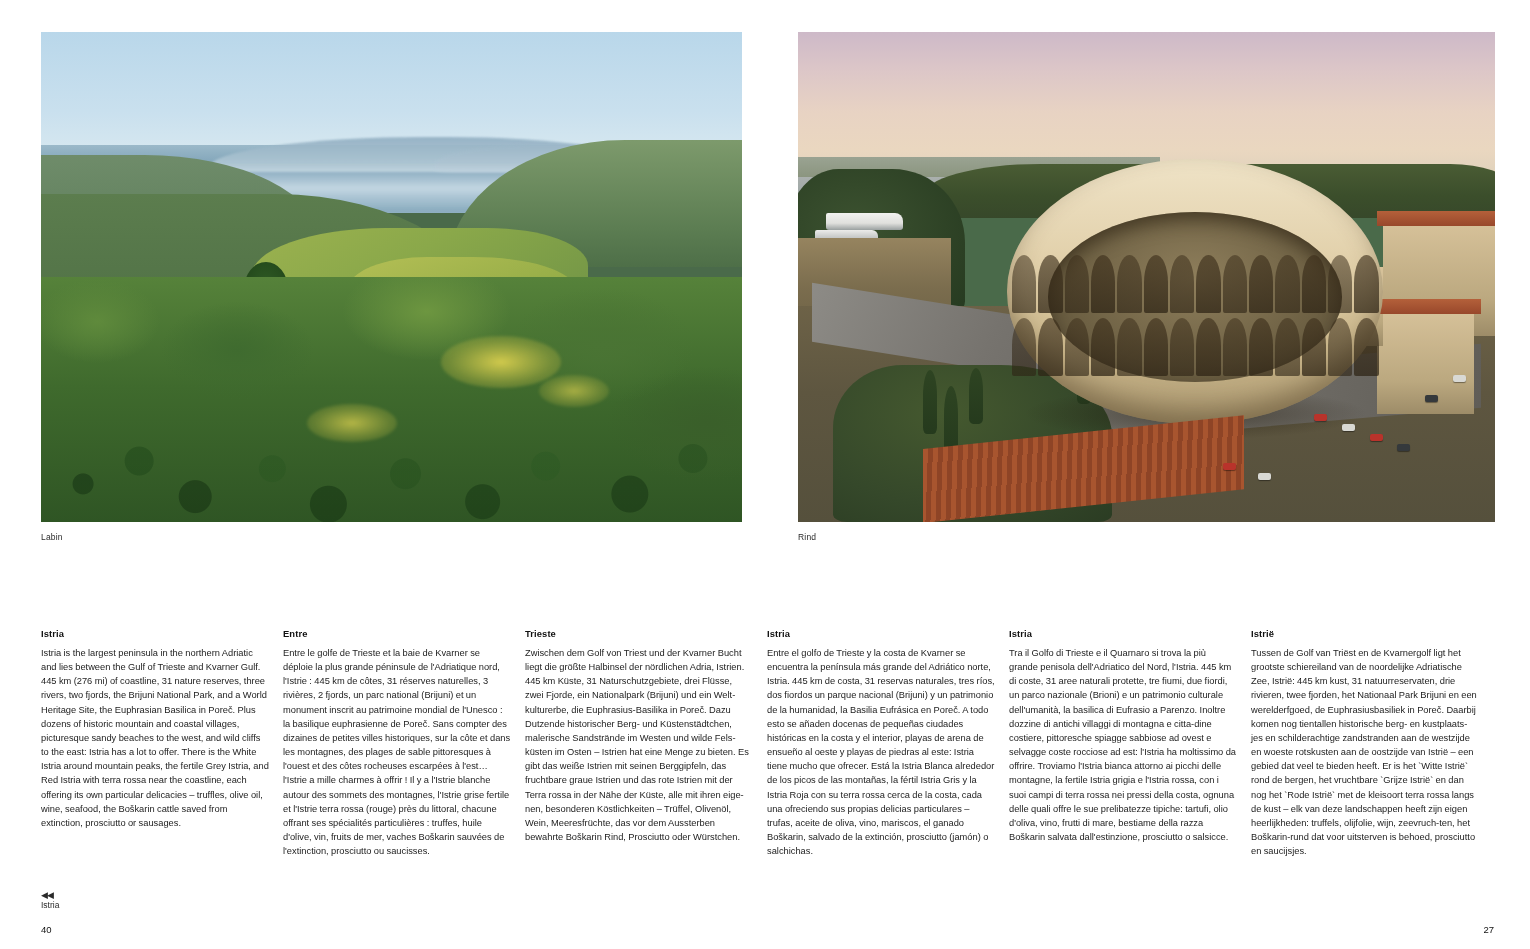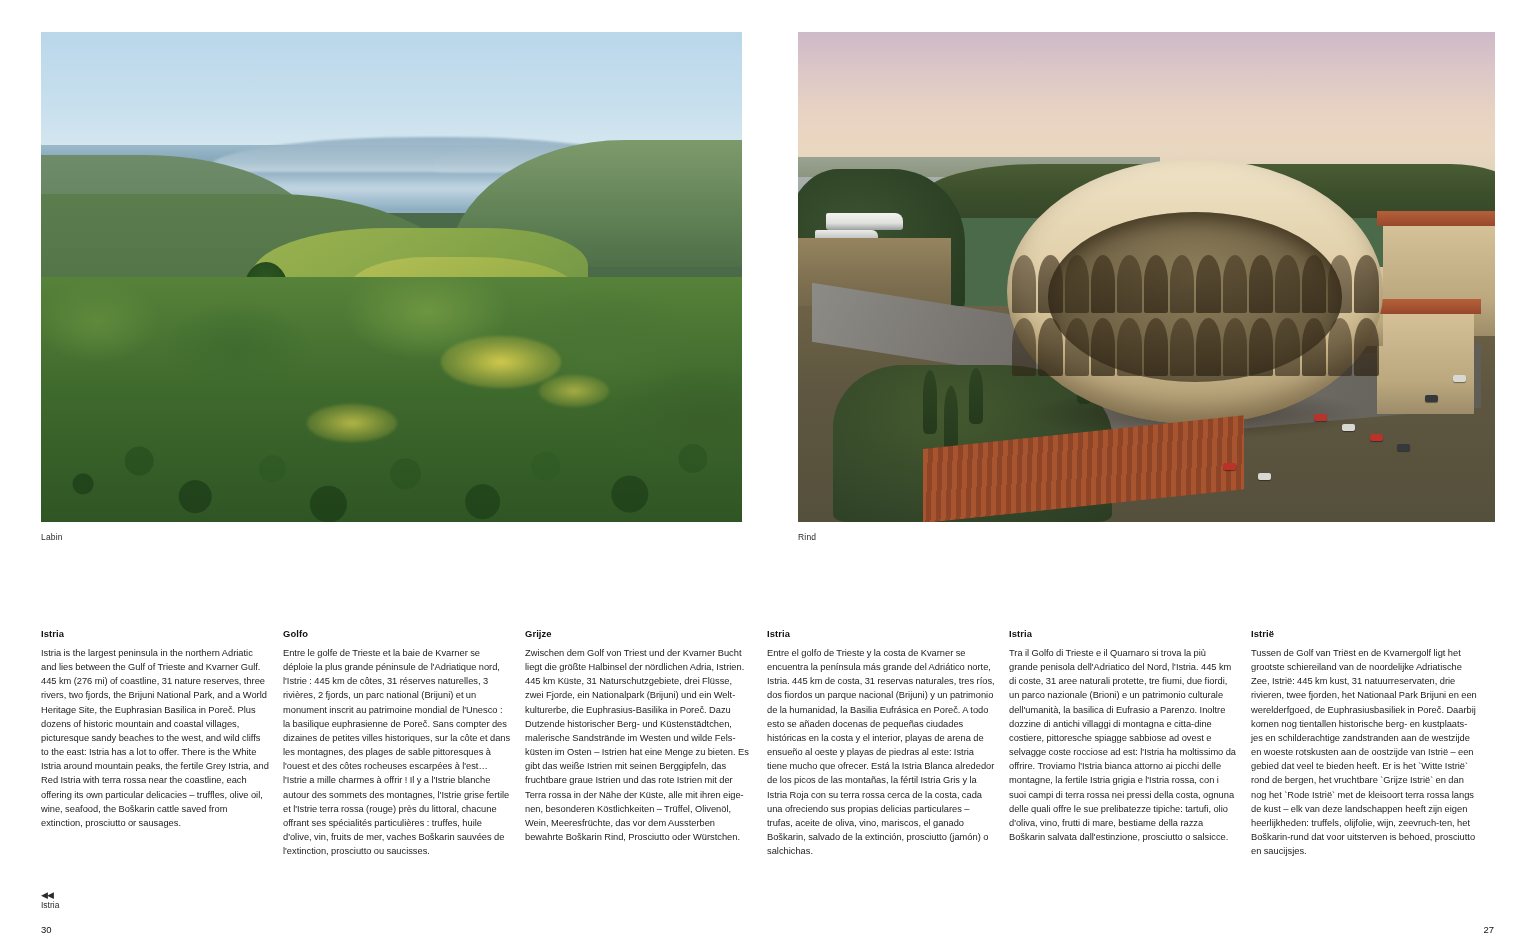--- a/index.html
+++ b/index.html
@@ -452,26 +452,26 @@
   <div class="caption" id="caption-right">Rind</div>
 
   <div class="columns">
 
     <div class="col">
       <h2>Istria</h2>
       <p>Istria is the largest peninsula in the northern Adriatic and lies between the Gulf of Trieste and Kvarner Gulf. 445 km (276 mi) of coastline, 31 nature reserves, three rivers, two fjords, the Brijuni National Park, and a World Heritage Site, the Euphrasian Basilica in Poreč. Plus dozens of historic mountain and coastal villages, picturesque sandy beaches to the west, and wild cliffs to the east: Istria has a lot to offer. There is the White Istria around mountain peaks, the fertile Grey Istria, and Red Istria with terra rossa near the coastline, each offering its own particular delicacies – truffles, olive oil, wine, seafood, the Boškarin cattle saved from extinction, prosciutto or sausages.</p>
     </div>
 
     <div class="col">
-      <h2>Golfo</h2>
+      <h2>Entre</h2>
       <p>Entre le golfe de Trieste et la baie de Kvarner se déploie la plus grande péninsule de l'Adriatique nord, l'Istrie : 445 km de côtes, 31 réserves naturelles, 3 rivières, 2 fjords, un parc national (Brijuni) et un monument inscrit au patrimoine mondial de l'Unesco : la basilique euphrasienne de Poreč. Sans compter des dizaines de petites villes historiques, sur la côte et dans les montagnes, des plages de sable pittoresques à l'ouest et des côtes rocheuses escarpées à l'est… l'Istrie a mille charmes à offrir ! Il y a l'Istrie blanche autour des sommets des montagnes, l'Istrie grise fertile et l'Istrie terra rossa (rouge) près du littoral, chacune offrant ses spécialités particulières : truffes, huile d'olive, vin, fruits de mer, vaches Boškarin sauvées de l'extinction, prosciutto ou saucisses.</p>
     </div>
 
     <div class="col">
-      <h2>Grijze</h2>
+      <h2>Trieste</h2>
       <p>Zwischen dem Golf von Triest und der Kvarner Bucht liegt die größte Halbinsel der nördlichen Adria, Istrien. 445 km Küste, 31 Naturschutzgebiete, drei Flüsse, zwei Fjorde, ein Nationalpark (Brijuni) und ein Welt-kulturerbe, die Euphrasius-Basilika in Poreč. Dazu Dutzende historischer Berg- und Küstenstädtchen, malerische Sandstrände im Westen und wilde Fels-küsten im Osten – Istrien hat eine Menge zu bieten. Es gibt das weiße Istrien mit seinen Berggipfeln, das fruchtbare graue Istrien und das rote Istrien mit der Terra rossa in der Nähe der Küste, alle mit ihren eige-nen, besonderen Köstlichkeiten – Trüffel, Olivenöl, Wein, Meeresfrüchte, das vor dem Aussterben bewahrte Boškarin Rind, Prosciutto oder Würstchen.</p>
     </div>
 
     <div class="col">
       <h2>Istria</h2>
       <p>Entre el golfo de Trieste y la costa de Kvarner se encuentra la península más grande del Adriático norte, Istria. 445 km de costa, 31 reservas naturales, tres ríos, dos fiordos un parque nacional (Brijuni) y un patrimonio de la humanidad, la Basilia Eufrásica en Poreč. A todo esto se añaden docenas de pequeñas ciudades históricas en la costa y el interior, playas de arena de ensueño al oeste y playas de piedras al este: Istria tiene mucho que ofrecer. Está la Istria Blanca alrededor de los picos de las montañas, la fértil Istria Gris y la Istria Roja con su terra rossa cerca de la costa, cada una ofreciendo sus propias delicias particulares – trufas, aceite de oliva, vino, mariscos, el ganado Boškarin, salvado de la extinción, prosciutto (jamón) o salchichas.</p>
     </div>
 
     <div class="col">
       <h2>Istria</h2>
@@ -483,16 +483,16 @@
       <p>Tussen de Golf van Triëst en de Kvarnergolf ligt het grootste schiereiland van de noordelijke Adriatische Zee, Istrië: 445 km kust, 31 natuurreservaten, drie rivieren, twee fjorden, het Nationaal Park Brijuni en een werelderfgoed, de Euphrasiusbasiliek in Poreč. Daarbij komen nog tientallen historische berg- en kustplaats-jes en schilderachtige zandstranden aan de westzijde en woeste rotskusten aan de oostzijde van Istrië – een gebied dat veel te bieden heeft. Er is het `Witte Istrië` rond de bergen, het vruchtbare `Grijze Istrië` en dan nog het `Rode Istrië` met de kleisoort terra rossa langs de kust – elk van deze landschappen heeft zijn eigen heerlijkheden: truffels, olijfolie, wijn, zeevruch-ten, het Boškarin-rund dat voor uitsterven is behoed, prosciutto en saucijsjes.</p>
     </div>
 
   </div>
 
   <div class="footer-left">
     <span class="arrows">◀◀</span>
     <span>Istria</span>
   </div>
 
-  <div class="pagenum" id="page-left">30</div>
+  <div class="pagenum" id="page-left">40</div>
   <div class="pagenum" id="page-right">27</div>
 
 </div>
 
 </body></html>

